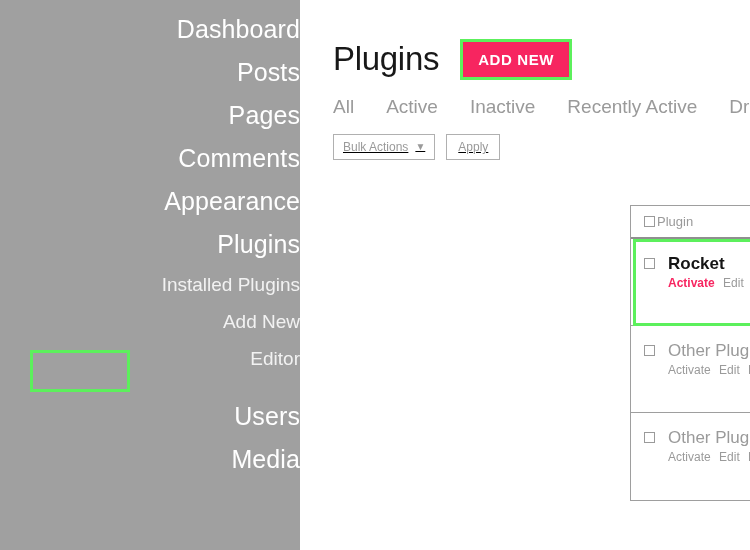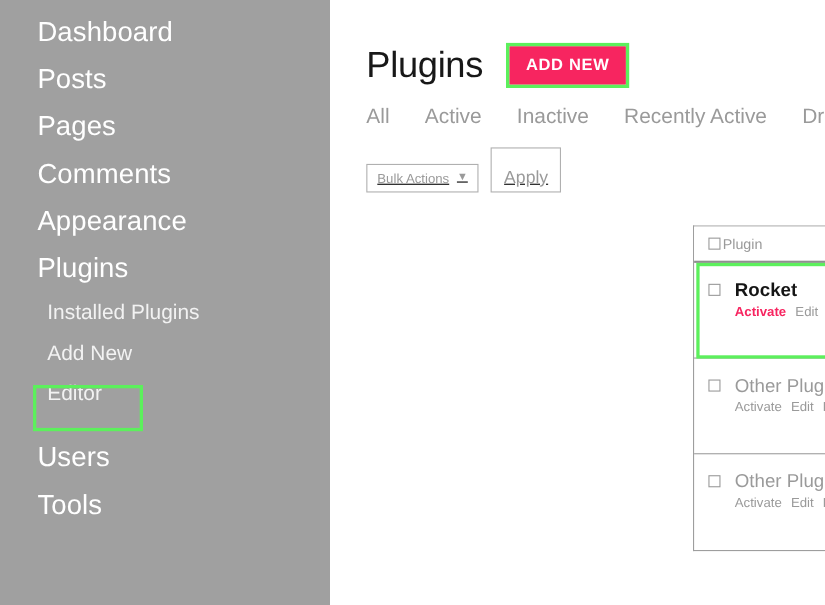--- a/index.html
+++ b/index.html
@@ -31,20 +31,21 @@
     position: relative;
     box-sizing: border-box;
     padding-top: 10px;
     overflow: hidden;
   }
   .nav-top {
     position: absolute;
     left: 0;
     top: 8px;
     width: 300px;
+    text-align: right;
   }
   .nav-item {
     color: #ffffff;
     font-size: 25px;
     line-height: 43px;
     height: 43px;
     padding-left: 34px;
     white-space: nowrap;
     letter-spacing: 0.1px;
   }
@@ -156,22 +157,22 @@
   .bulk-select .caret {
     margin-left: 7px;
     font-size: 10px;
     color: #9a9a9a;
     line-height: 10px;
   }
   .apply-btn {
     border: 1px solid #b0b0b0;
     background: #ffffff;
     color: #9a9a9a;
-    font-size: 16px;
-    padding: 20px 11px 5px 11px;
+    font-size: 12px;
+    padding: 5px 11px 5px 11px;
     margin-left: 11px;
     line-height: 14px;
     cursor: pointer;
   }
 
   
   .plugin-table {
     margin-top: 15px;
     margin-left: 330px;
     position: absolute;
@@ -298,21 +299,21 @@
         <span>Add New</span>
       </div>
       <div class="nav-sub">
         <span>Editor</span>
       </div>
 
       <div class="nav-item" style="margin-top:18px;">
         <span>Users</span>
       </div>
       <div class="nav-item">
-        <span>Tools</span>
+        <span>Media</span>
       </div>
 
     </div>
 
     <div class="hl-box" id="hl-addnew-menu"></div>
   </nav>
 
   <main class="main">
 
     <div class="header-row">

